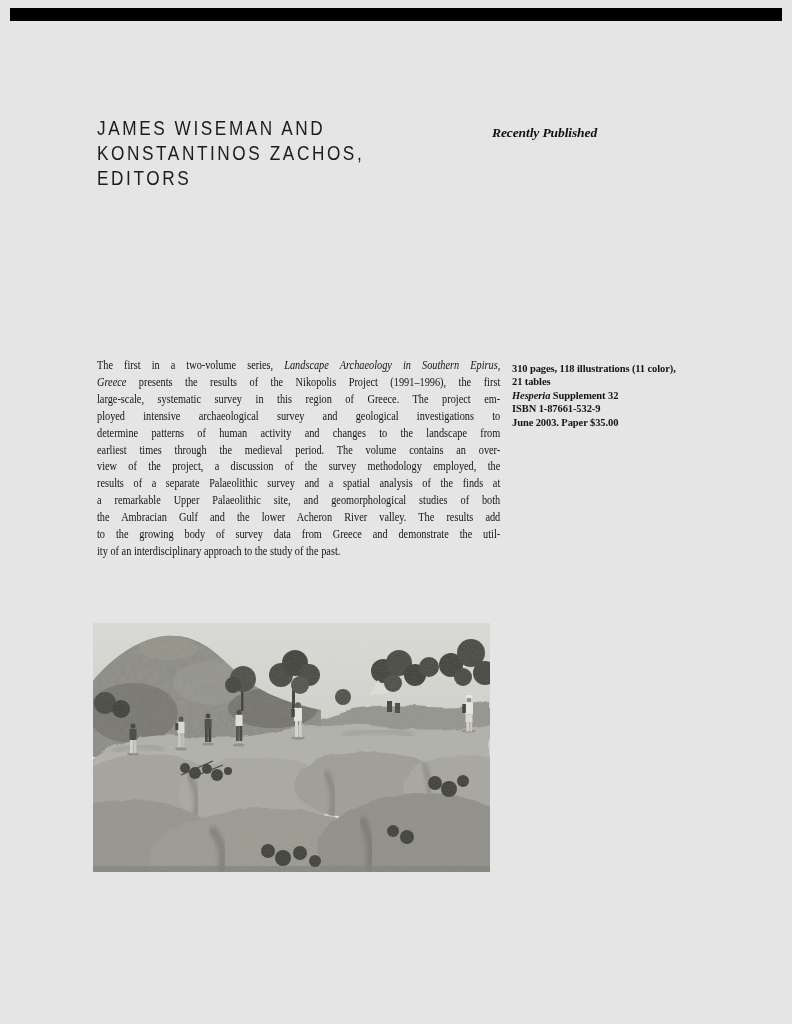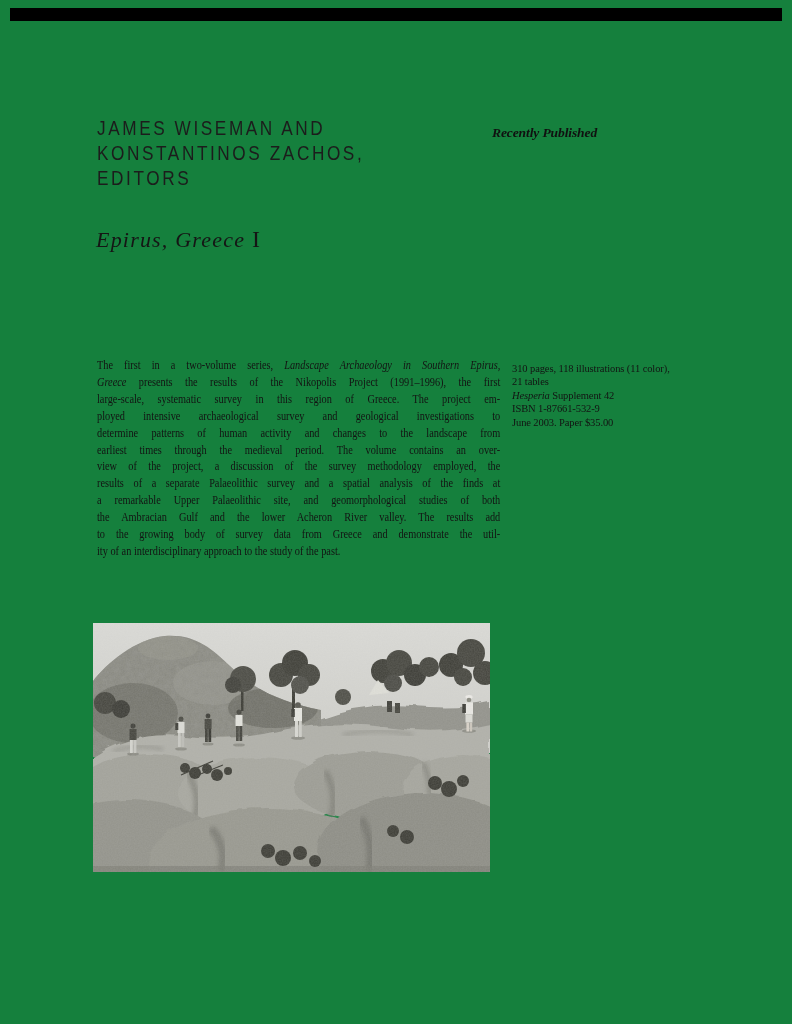--- a/index.html
+++ b/index.html
@@ -1,76 +1,75 @@
 <!DOCTYPE html>
 <html><head>
 <meta charset="utf-8">
 <style>
   html,body{margin:0;padding:0;background:#ffffff;}
-  .page{position:relative;width:792px;height:1024px;background:#15803d;overflow:hidden;
+  .page{position:relative;width:792px;height:1024px;background:#e5e5e5;overflow:hidden;
         font-family:"Liberation Serif",serif;color:#141414;}
   .top-rule{position:absolute;left:10px;top:8px;width:772px;height:13px;background:#000000;}
   .editors{position:absolute;left:97px;top:116px;font-family:"Liberation Sans",sans-serif;
            font-size:20px;line-height:25px;letter-spacing:3px;color:#1c1c1c;
            transform:scaleX(0.86);transform-origin:0 0;white-space:nowrap;font-weight:400;}
   .recently{position:absolute;left:492px;top:125px;font-size:13.5px;font-style:italic;
             font-weight:bold;color:#101010;letter-spacing:-0.1px;}
   .book-title{position:absolute;left:96px;top:222px;font-size:22px;line-height:34px;
               letter-spacing:1.2px;color:#151515;white-space:nowrap;}
   .book-title .it{font-style:italic;}
   .book-title .rm{font-style:normal;font-size:24px;letter-spacing:0;}
   .description{position:absolute;left:97px;top:357px;width:470px;font-size:12px;
                line-height:16.9px;color:#131313;transform:scaleX(0.858);transform-origin:0 0;}
   .body-line{text-align:justify;text-align-last:justify;}
   .body-line.last-line{text-align-last:left;}
   .it{font-style:italic;}
   .rm{font-style:normal;}
   .pub-details{position:absolute;left:512px;top:362px;width:240px;font-size:10.5px;
-               line-height:13.4px;color:#131313;letter-spacing:-0.1px;}
+               line-height:13.4px;color:#131313;letter-spacing:-0.1px;font-weight:bold;}
   .photo{position:absolute;left:93px;top:623px;width:397px;height:249px;}
   .photo svg{display:block;}
 </style>
 </head>
 <body>
 
 <div class="page">
 
   <div class="top-rule"></div>
 
   <div class="editors">
       <div class="editors-line">JAMES WISEMAN AND</div>
       <div class="editors-line">KONSTANTINOS ZACHOS,</div>
       <div class="editors-line last-line">EDITORS</div>
     </div>
 
   <div class="recently">Recently Published</div>
 
   <div class="book-title">
-      <div class="title-line last-line"><span class="it">Epirus, Greece </span><span class="rm">I</span></div>
     </div>
 
   <div class="description">
       <div class="body-line"><span class="">The first in a two-volume series, </span><span class="it">Landscape Archaeology in Southern Epirus,</span></div>
       <div class="body-line"><span class="it">Greece</span><span class=""> presents the results of the Nikopolis Project (1991–1996), the first</span></div>
       <div class="body-line"><span class="">large-scale, systematic survey in this region of Greece. The project em-</span></div>
       <div class="body-line"><span class="">ployed intensive archaeological survey and geological investigations to</span></div>
       <div class="body-line"><span class="">determine patterns of human activity and changes to the landscape from</span></div>
       <div class="body-line"><span class="">earliest times through the medieval period. The volume contains an over-</span></div>
       <div class="body-line"><span class="">view of the project, a discussion of the survey methodology employed, the</span></div>
       <div class="body-line"><span class="">results of a separate Palaeolithic survey and a spatial analysis of the finds at</span></div>
       <div class="body-line"><span class="">a remarkable Upper Palaeolithic site, and geomorphological studies of both</span></div>
       <div class="body-line"><span class="">the Ambracian Gulf and the lower Acheron River valley. The results add</span></div>
       <div class="body-line"><span class="">to the growing body of survey data from Greece and demonstrate the util-</span></div>
       <div class="body-line last-line"><span class="">ity of an interdisciplinary approach to the study of the past.</span></div>
     </div>
 
   <div class="pub-details">
       <div class="detail-line"><span class="">310 pages, 118 illustrations (11 color),</span></div>
       <div class="detail-line"><span class="">21 tables</span></div>
-      <div class="detail-line"><span class="it">Hesperia</span><span class=""> Supplement 42</span></div>
+      <div class="detail-line"><span class="it">Hesperia</span><span class=""> Supplement 32</span></div>
       <div class="detail-line"><span class="">ISBN 1-87661-532-9</span></div>
       <div class="detail-line last-line"><span class="">June 2003. Paper $35.00</span></div>
     </div>
 
   <div class="photo">
     <svg width="397" height="249" viewBox="0 0 397 249" role="img" aria-label="Black-and-white photograph of survey team members walking in a line across an eroded, gullied badlands landscape with olive trees and a scrub-covered hill behind">
       <defs>
         <linearGradient id="skyGrad" x1="0" y1="0" x2="0" y2="1">
           <stop offset="0" stop-color="#dbdbd7"></stop>
             <stop offset="1" stop-color="#cfcfca"></stop>

